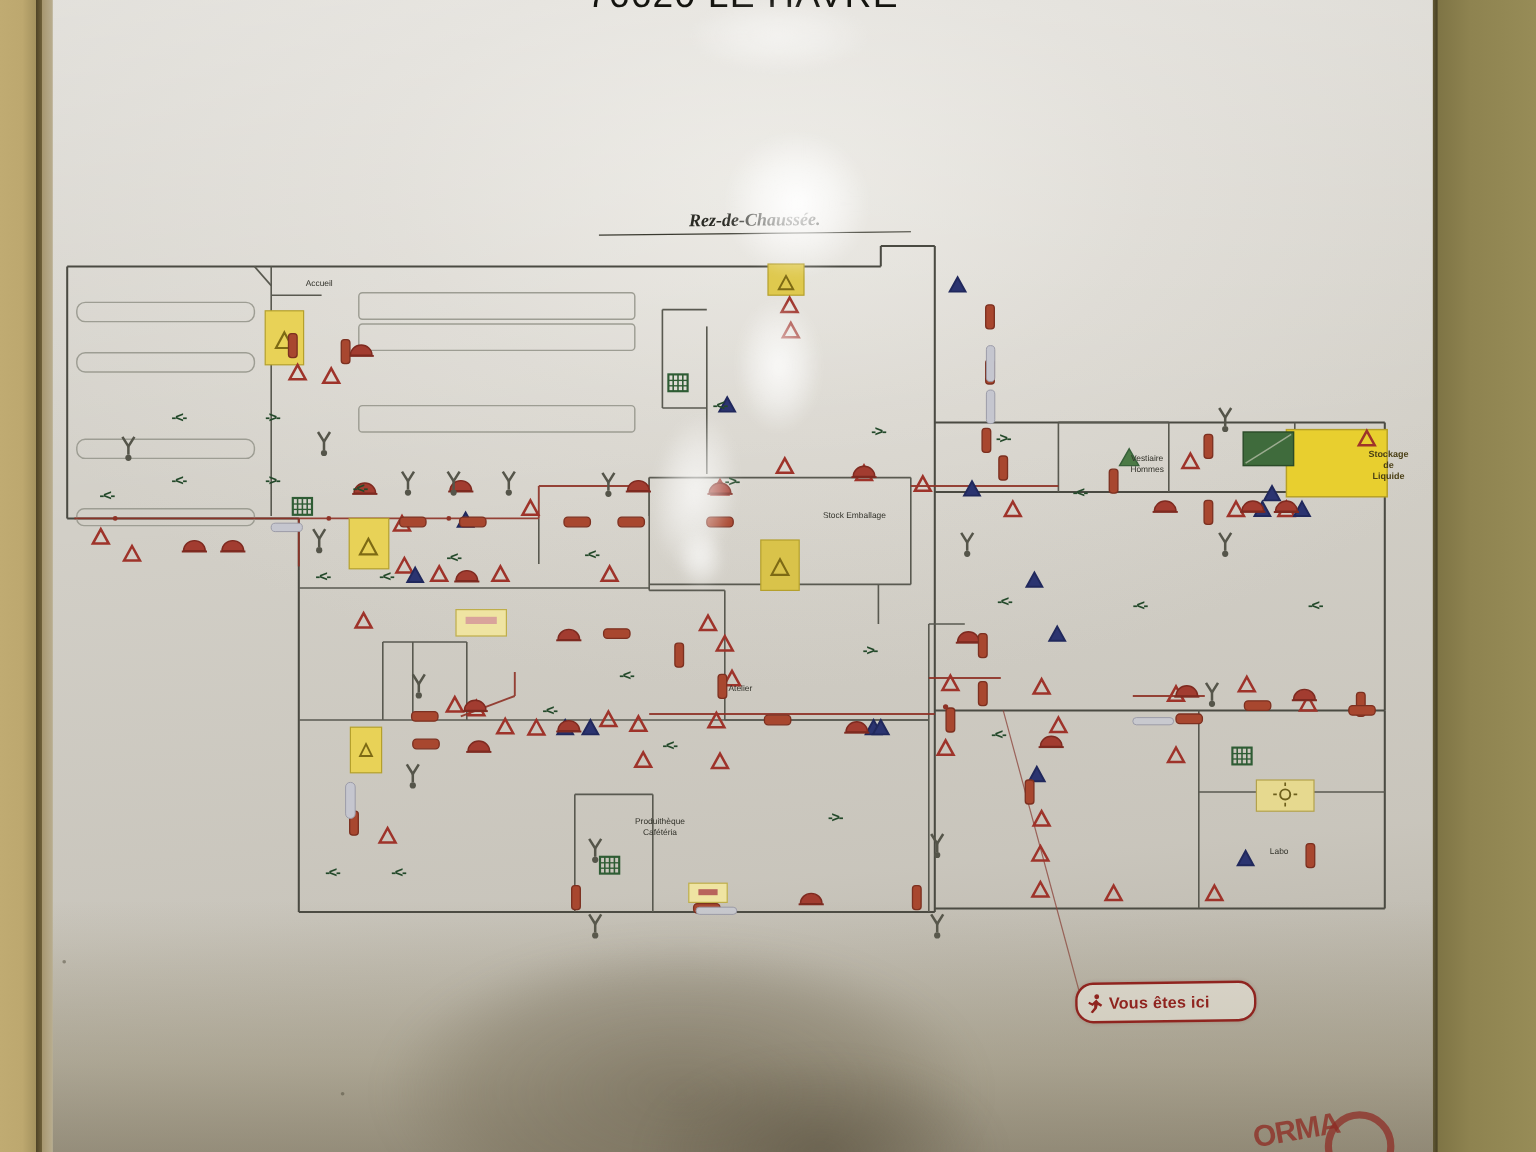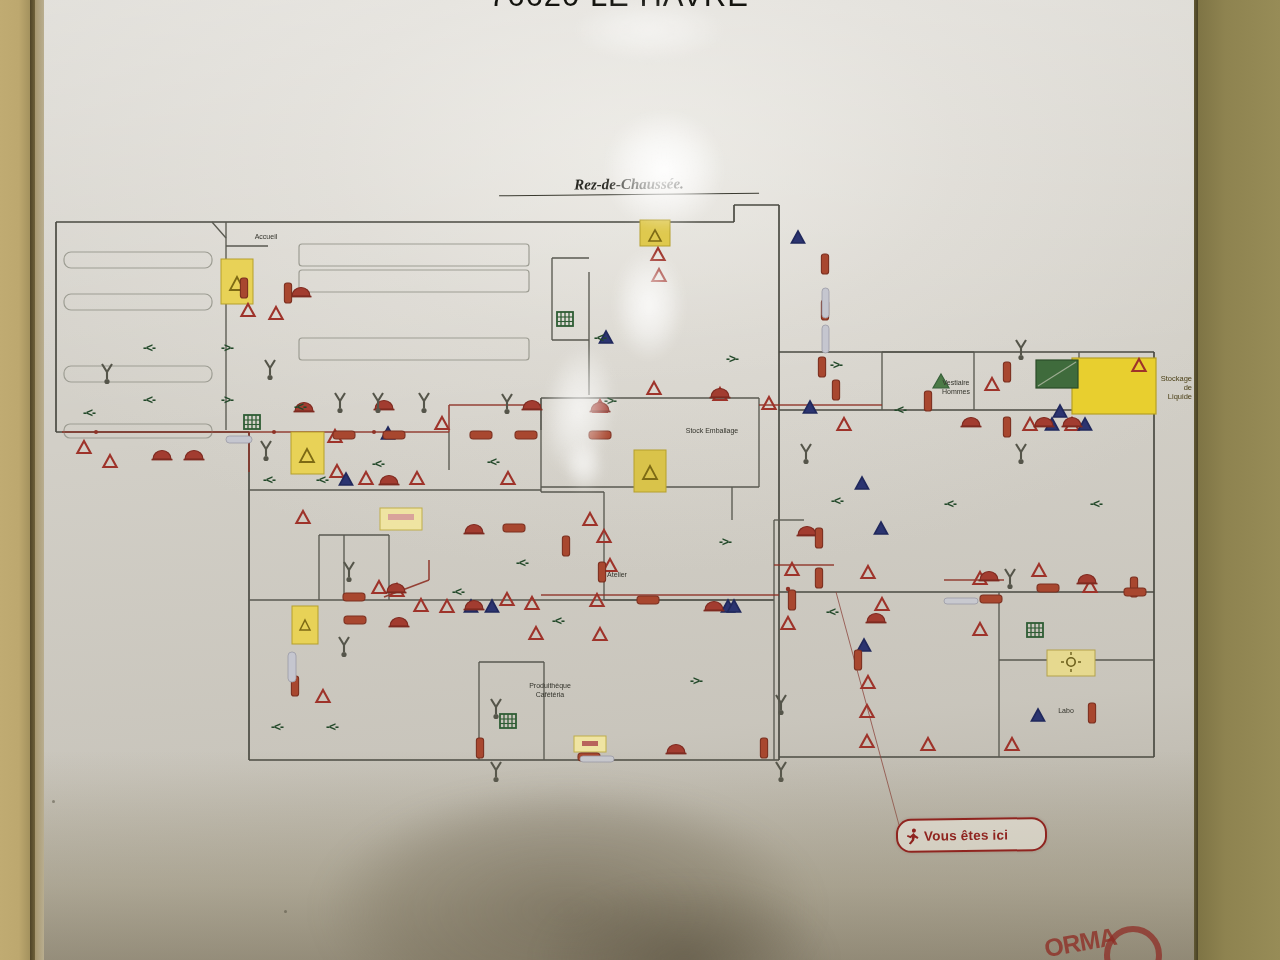--- a/index.html
+++ b/index.html
@@ -73,22 +73,22 @@
   
   .logo{position:absolute;left:1000px;top:922px;width:130px;height:60px;overflow:hidden;}
   .logo-txt{position:absolute;left:0;top:6px;font-size:25px;font-weight:bold;color:#8e2a22;
      letter-spacing:-1px;transform:rotate(-10deg);opacity:.75;}
   .logo-disc{position:absolute;left:60px;top:4px;width:46px;height:46px;border-radius:50%;
      border:6px solid #8e2a22;opacity:.72;}
 
   
   .rlabel{position:absolute;font-size:7px;line-height:8.5px;color:#33332b;text-align:center;
      font-family:"Liberation Sans",sans-serif;white-space:pre-line;}
-  .ylabel{position:absolute;font-size:7.5px;line-height:9px;color:#4a3f15;text-align:right;
-     font-family:"Liberation Sans",sans-serif;white-space:pre-line;font-weight:normal;}
+  .ylabel{position:absolute;font-size:7.5px;line-height:9px;color:#4a3f15;text-align:center;
+     font-family:"Liberation Sans",sans-serif;white-space:pre-line;font-weight:bold;}
   .dust{position:absolute;width:3px;height:3px;border-radius:50%;background:rgba(80,75,60,.5);}
 </style>
 </head>
 <body>
 
 <div id="stage">
 
   <div class="wall-left"></div>
   <div class="frame-edge-l"></div>
   <div class="frame-inner-l"></div>

